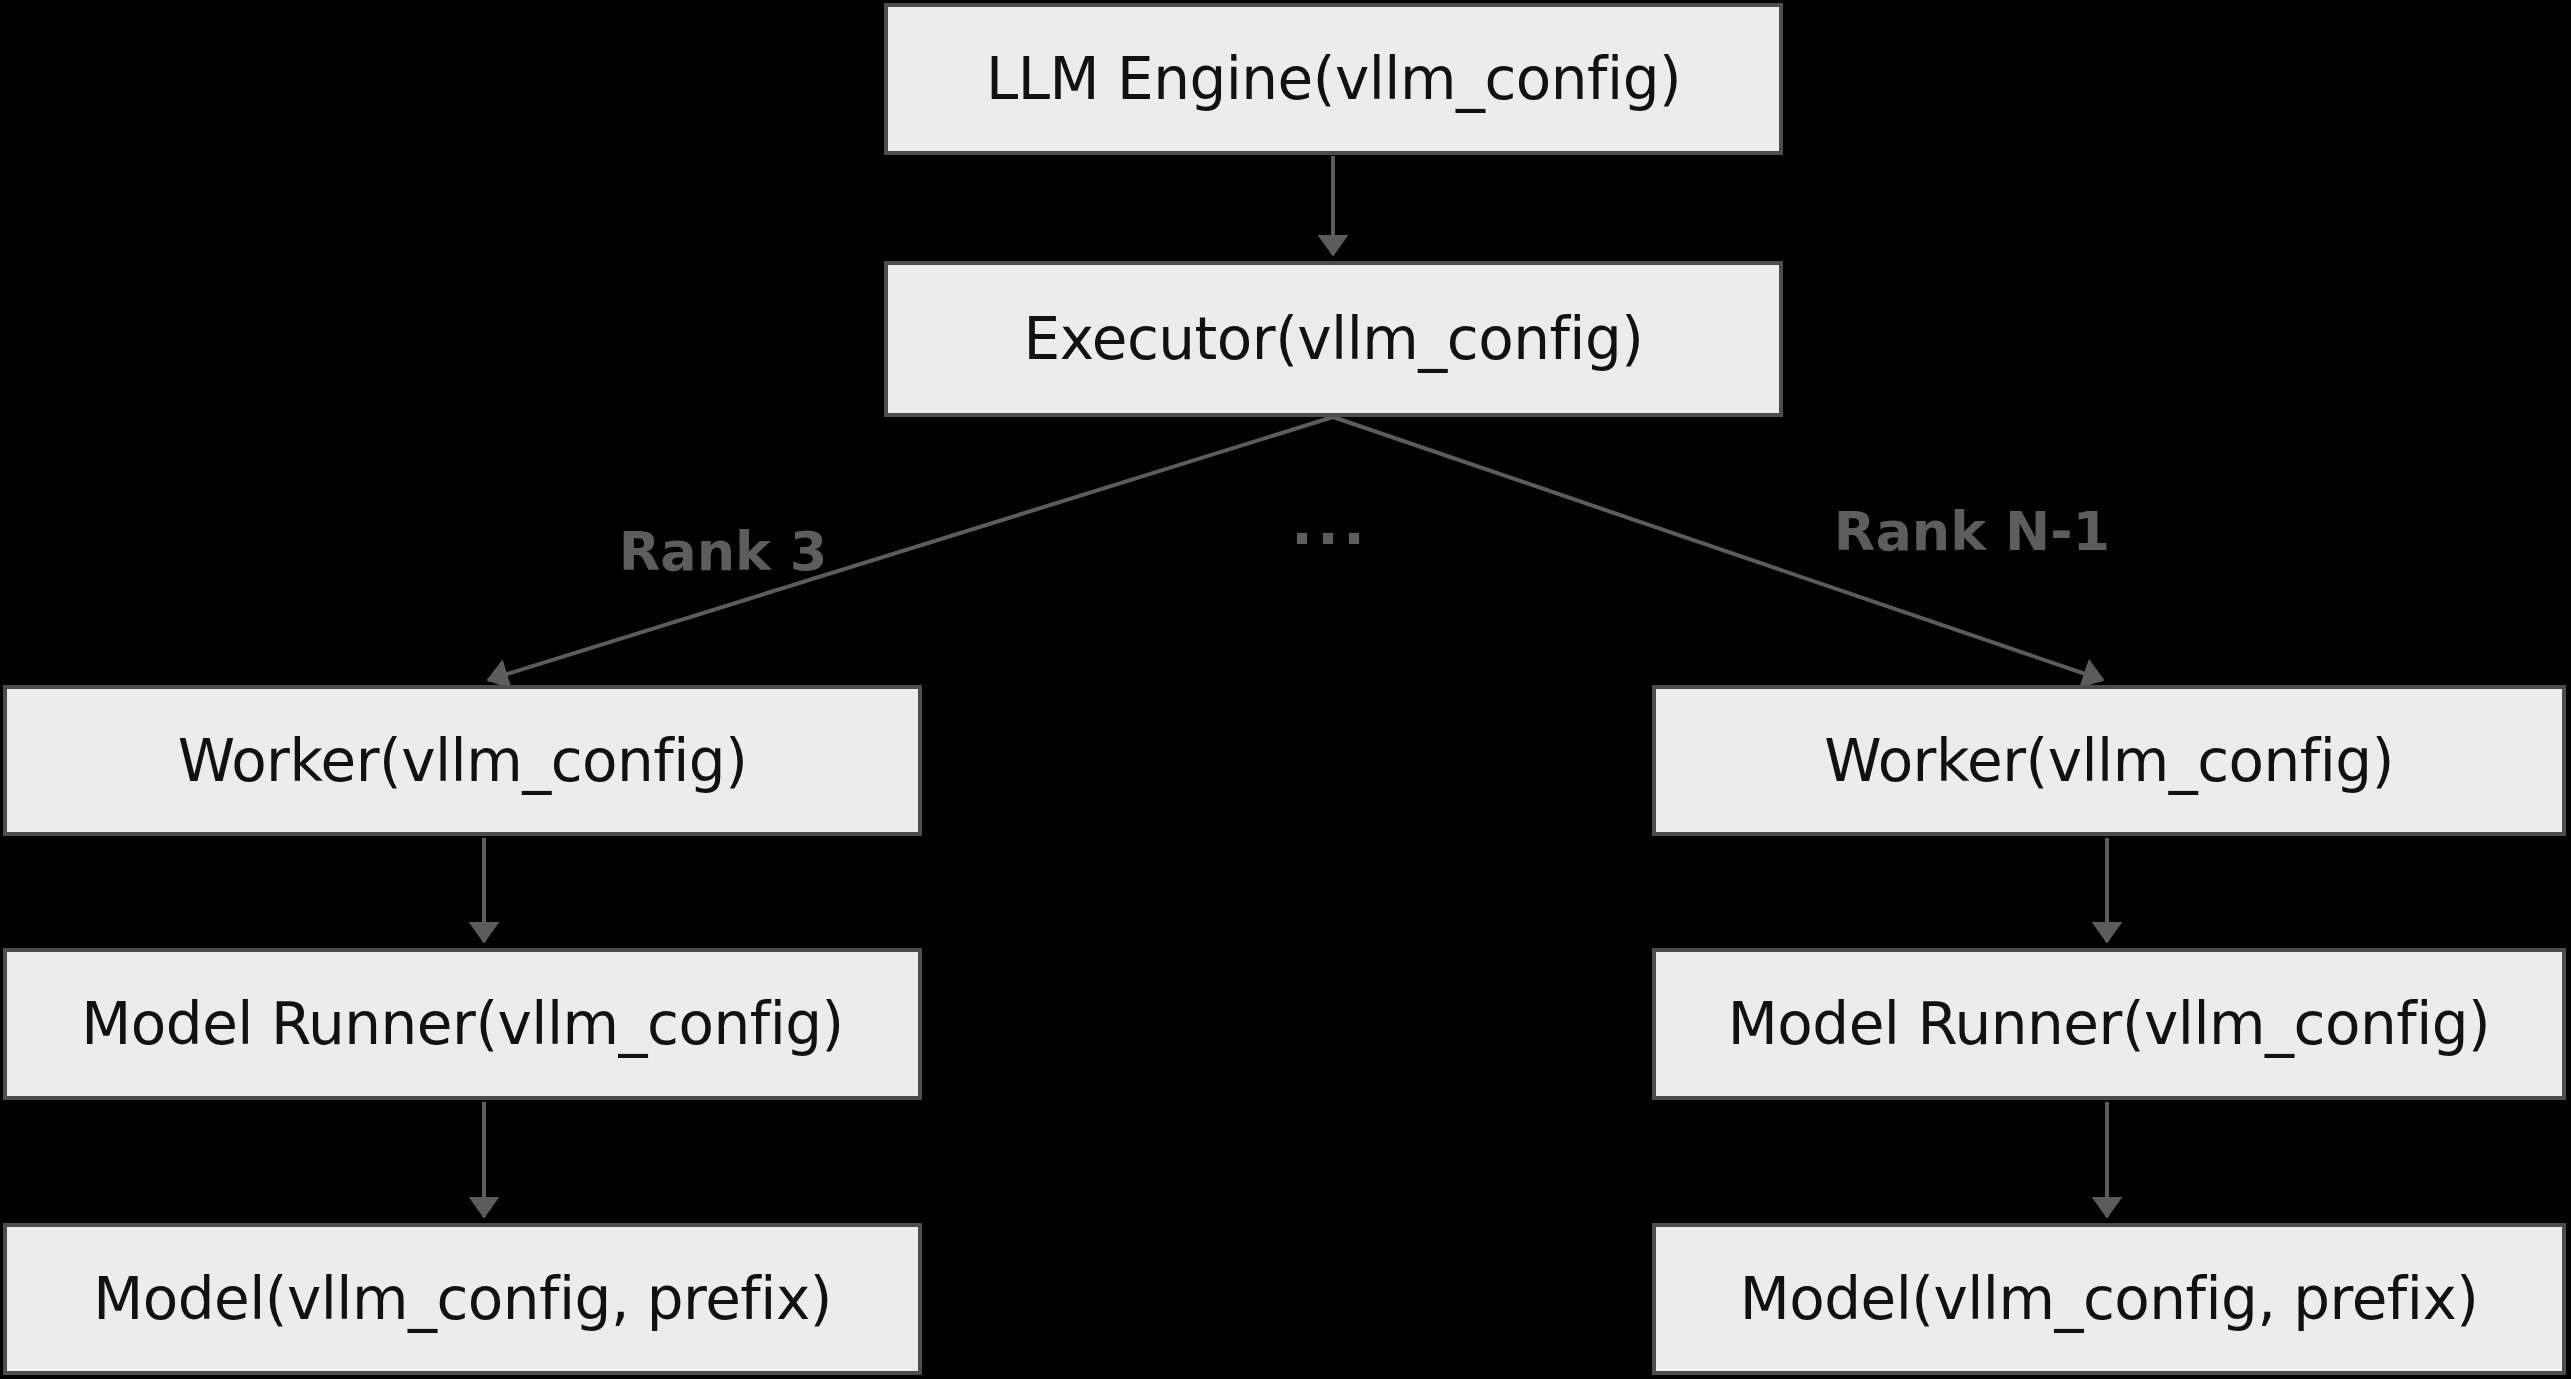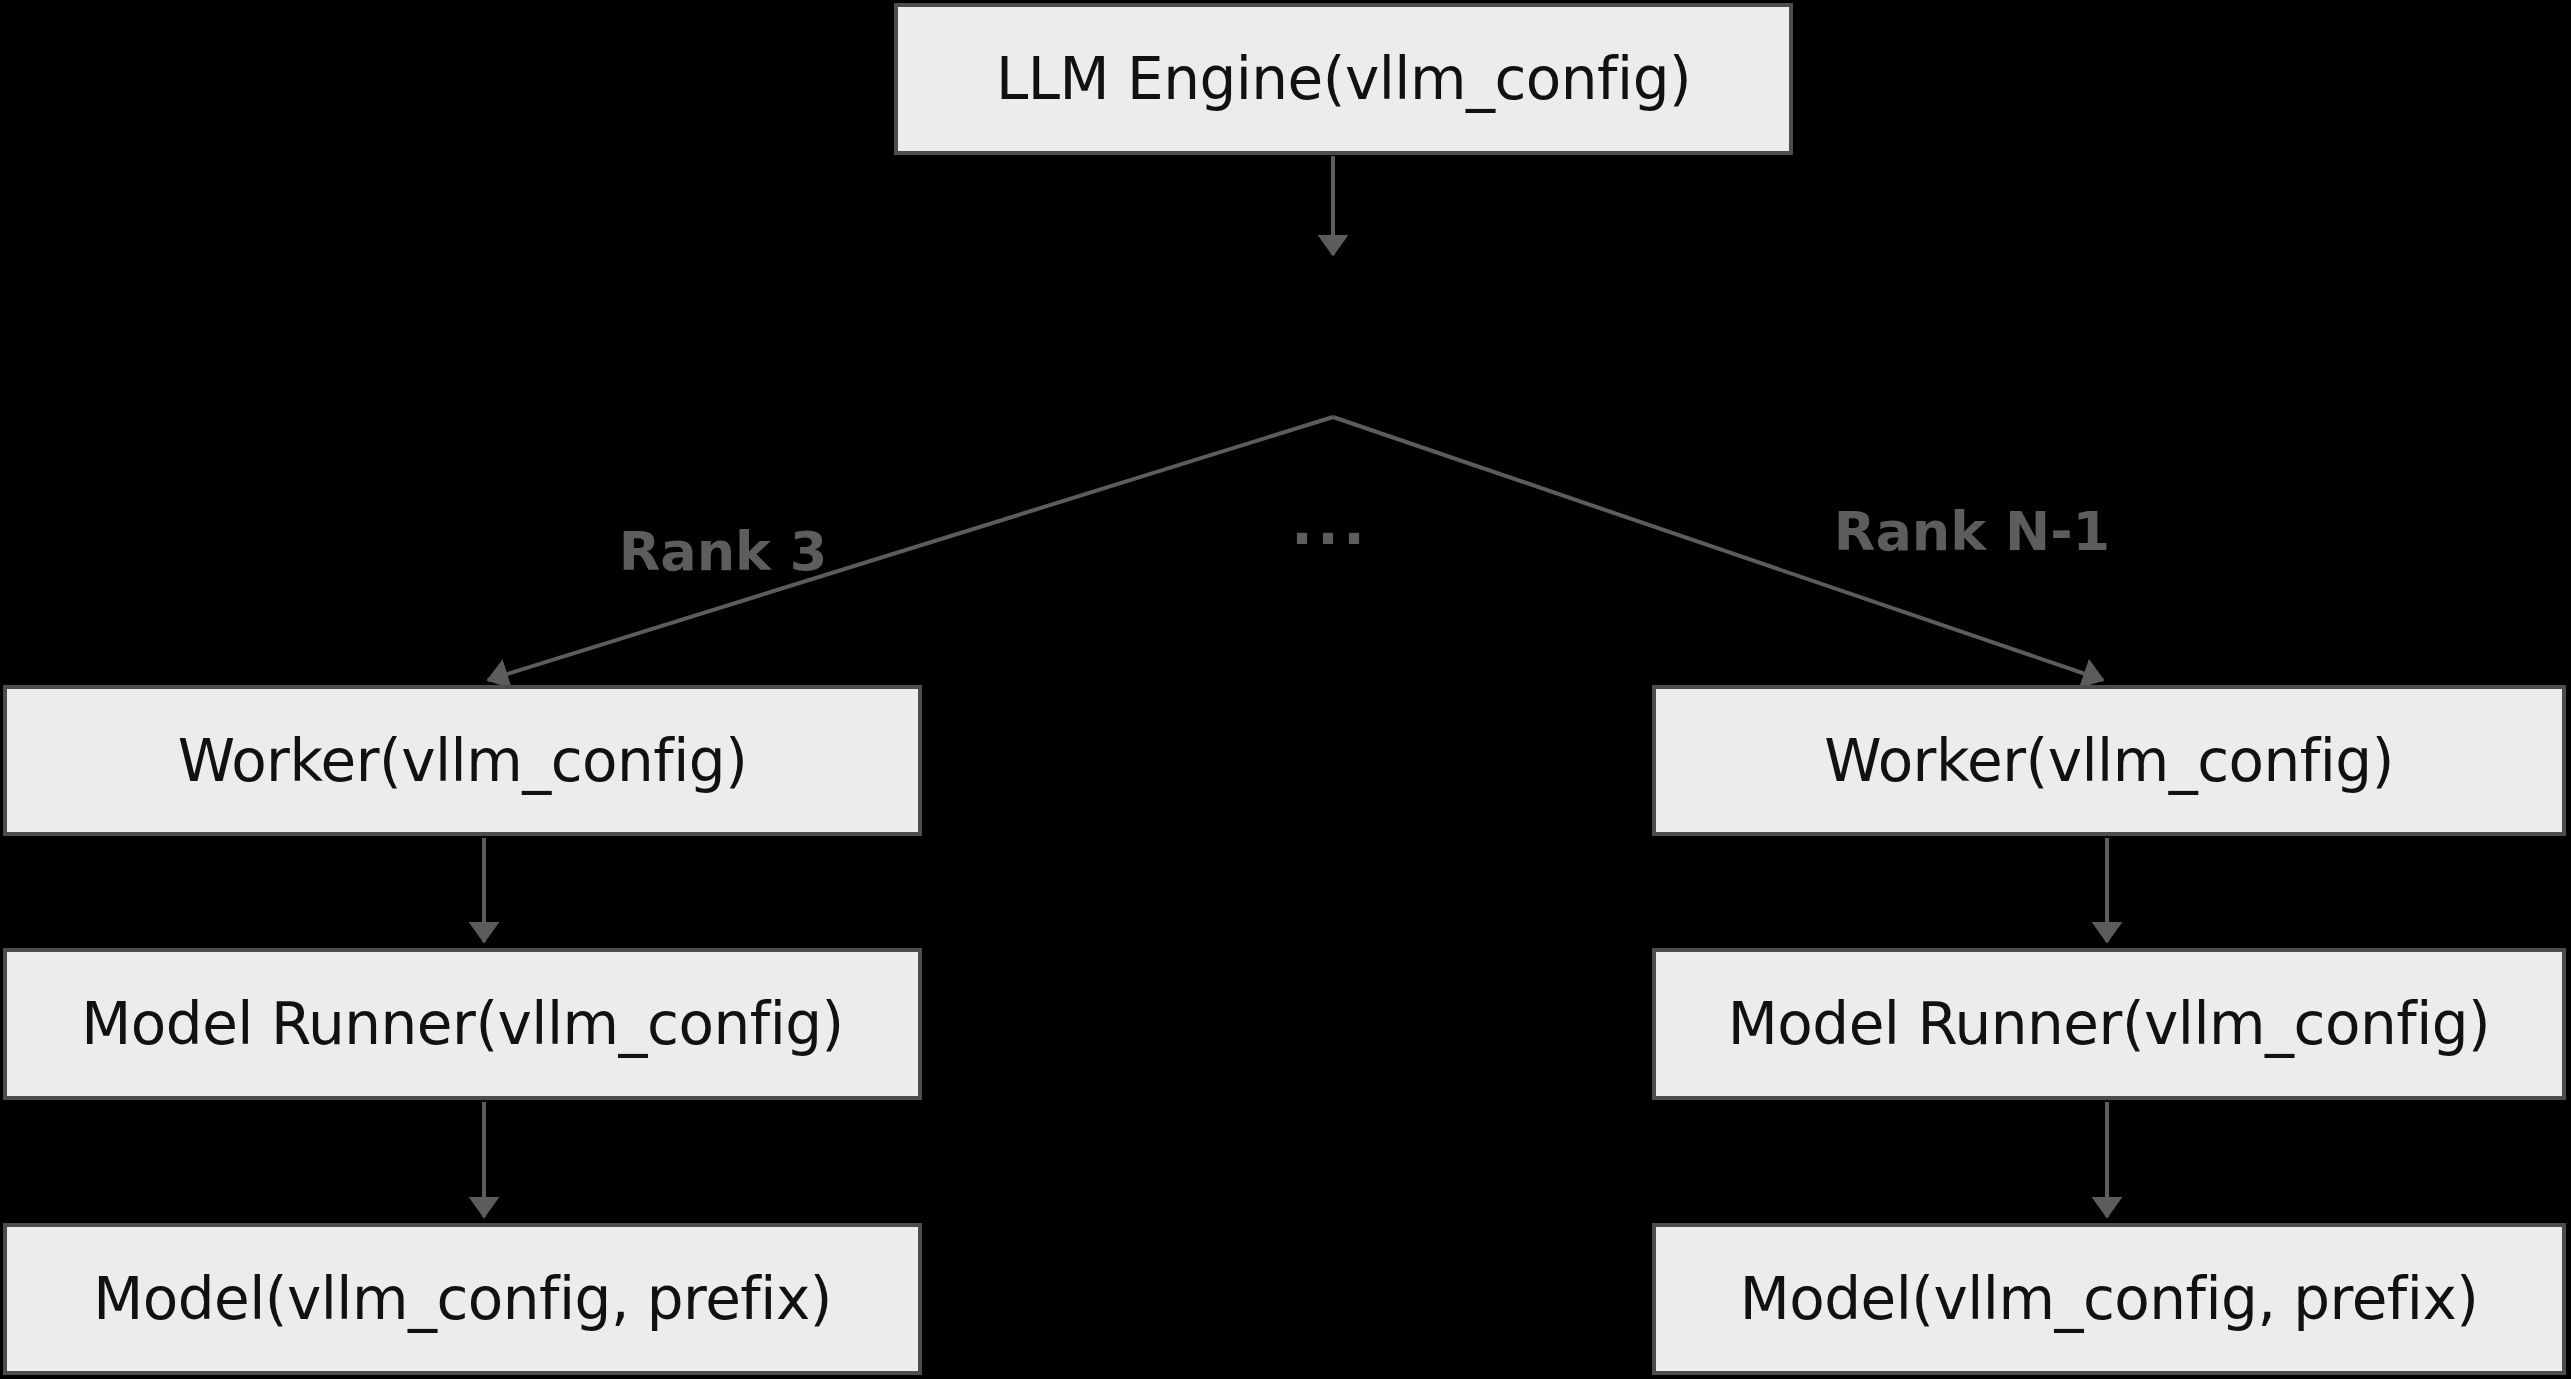--- a/index.html
+++ b/index.html
@@ -37,21 +37,21 @@
     background: var(--node-fill);
     border: 4px solid var(--node-border);
     display: flex;
     align-items: center;
     justify-content: center;
     color: var(--node-text);
     font-size: 58px;
     letter-spacing: -0.5px;
     white-space: nowrap;
   }
-  .n-llm      { left: 884px;  top: 3px;    width: 899px; height: 152px; margin-left: 10px; }
+  .n-llm      { left: 884px;  top: 3px;    width: 899px; height: 152px; }
   .n-exec     { left: 884px;  top: 261px;  width: 899px; height: 156px; }
   .n-worker-l { left: 3px;    top: 685px;  width: 919px; height: 151px; }
   .n-mr-l     { left: 3px;    top: 948px;  width: 919px; height: 152px; }
   .n-model-l  { left: 3px;    top: 1223px; width: 919px; height: 152px; }
   .n-worker-r { left: 1652px; top: 685px;  width: 914px; height: 151px; }
   .n-mr-r     { left: 1652px; top: 948px;  width: 914px; height: 152px; }
   .n-model-r  { left: 1652px; top: 1223px; width: 914px; height: 152px; }
   .edge-label {
     position: absolute;
     transform: translate(-50%, -50%);
@@ -82,20 +82,23 @@
     <line class="edge" x1="484" y1="838" x2="484" y2="942" marker-end="url(#arrowhead)"></line>
     <line class="edge" x1="484" y1="1102" x2="484" y2="1217" marker-end="url(#arrowhead)"></line>
     <line class="edge" x1="2107" y1="838" x2="2107" y2="942" marker-end="url(#arrowhead)"></line>
     <line class="edge" x1="2107" y1="1102" x2="2107" y2="1217" marker-end="url(#arrowhead)"></line>
   </svg>
 
   <div class="node n-llm">
     <span>LLM Engine(vllm_config)</span>
   </div>
 
+  <div class="node n-exec">
+    <span>Executor(vllm_config)</span>
+  </div>
 
   <div class="node n-worker-l">
     <span>Worker(vllm_config)</span>
   </div>
 
   <div class="node n-worker-r">
     <span>Worker(vllm_config)</span>
   </div>
 
   <div class="node n-mr-l">

